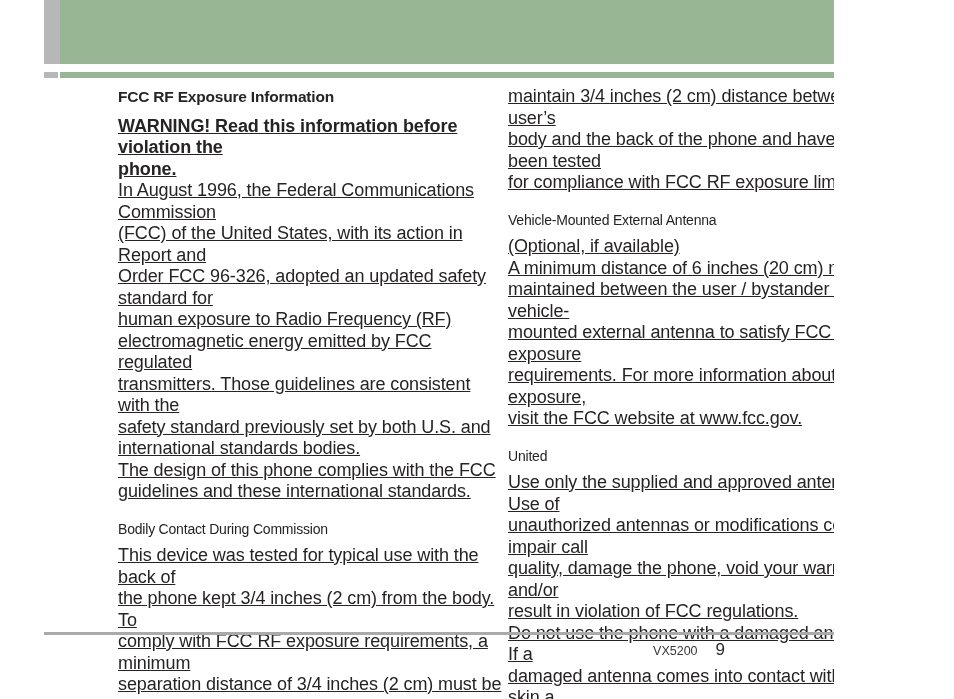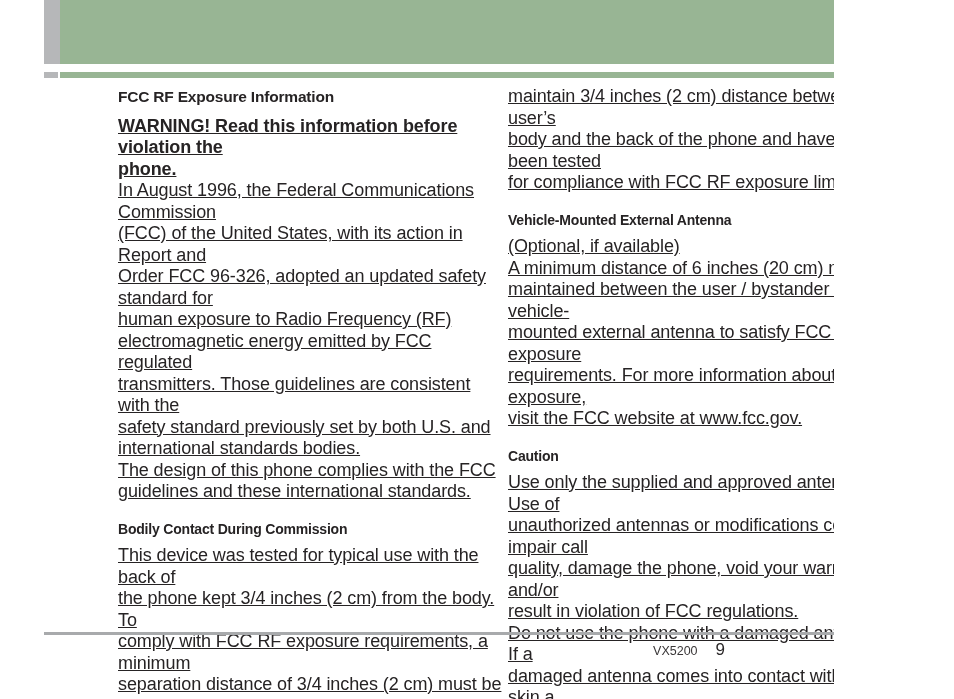--- a/index.html
+++ b/index.html
@@ -40,21 +40,21 @@
   .col {
     position: absolute; top: 86px; width: 388px;
   }
   .col-left  { left: 118px; }
   .col-right { left: 508px; }
   .doc-title {
     font-size: 15.5px; font-weight: bold; line-height: 21.5px;
     margin-bottom: 8px; letter-spacing: -0.2px;
   }
   .subhead {
-    font-size: 14px; font-weight: bold; line-height: 21.5px;
+    font-size: 14px; font-weight: normal; line-height: 21.5px;
     margin-top: 16px; margin-bottom: 5px; letter-spacing: -0.2px;
   }
   .para {
     font-size: 18px; line-height: 21.5px;
     white-space: pre-line; letter-spacing: -0.1px; text-decoration: underline;
   }
   .para-bold { font-weight: bold; }
   
   .footer-rule {
     position: absolute; left: 44px; top: 632px; width: 865px; height: 3px;
@@ -107,21 +107,21 @@
     <div class="para">maintain 3/4 inches (2 cm) distance between the user’s
 body and the back of the phone and have not been tested
 for compliance with FCC RF exposure limits.</div>
     <div class="subhead">Vehicle-Mounted External Antenna</div>
     <div class="para">(Optional, if available)
 A minimum distance of 6 inches (20 cm) must be
 maintained between the user / bystander and the vehicle-
 mounted external antenna to satisfy FCC RF exposure
 requirements. For more information about RF exposure,
 visit the FCC website at www.fcc.gov.</div>
-    <div class="subhead">Caution</div>
+    <div class="subhead">United</div>
     <div class="para">Use only the supplied and approved antenna. Use of
 unauthorized antennas or modifications could impair call
 quality, damage the phone, void your warranty and/or
 result in violation of FCC regulations.
 Do not use the phone with a damaged antenna. If a
 damaged antenna comes into contact with the skin a
 minor burn may result. Contact your local dealer for a
 replacement antenna.</div>
   </div>
 

